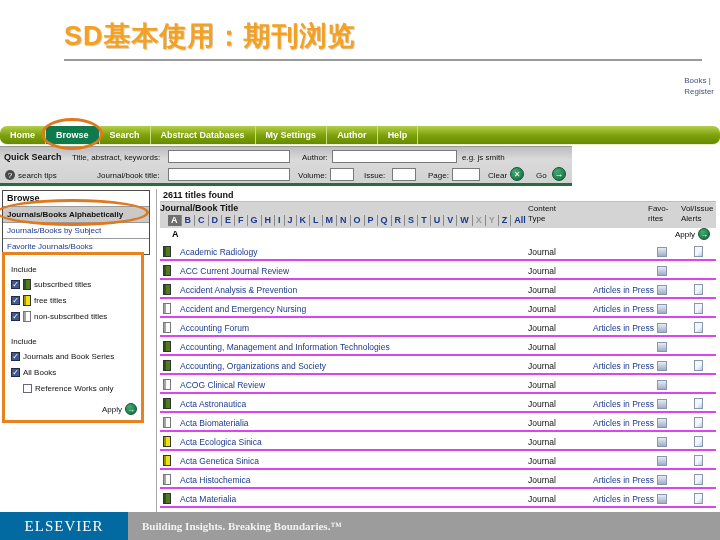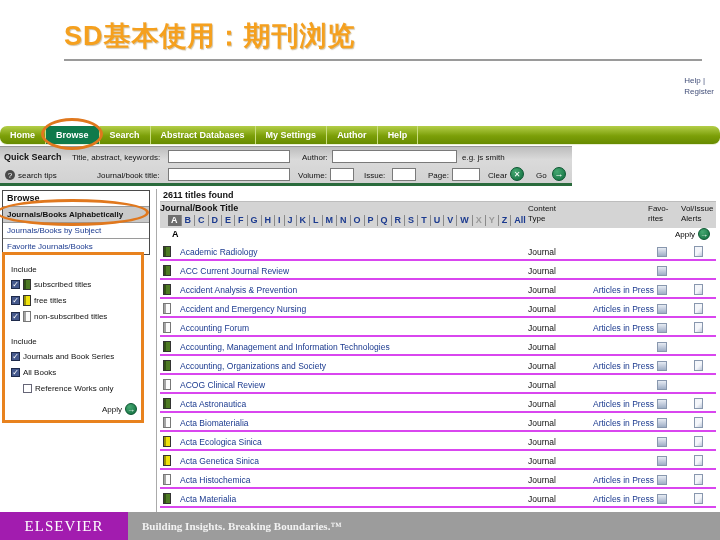--- a/index.html
+++ b/index.html
@@ -100,36 +100,36 @@
   .jrow .jtitle { position:absolute; left:20px; top:5px; font-size:8.5px; color:#1B3A8F; white-space:nowrap; }
   .jrow .jtype  { position:absolute; left:368px; top:5px; font-size:8.5px; color:#111; }
   .jrow .jaip   { position:absolute; left:433px; top:5px; font-size:8.5px; color:#1B3A8F; white-space:nowrap; }
   .fav-i { position:absolute; left:497px; top:5px; width:10px; height:10px;
     background:linear-gradient(#E6EBF3,#9FAEC6); border:1px solid #8897AE; }
   .al-i  { position:absolute; left:534px; top:4px; width:9px; height:11px;
     background:linear-gradient(135deg,#F4F6FA 55%,#BFC9DA); border:1px solid #8897AE; }
 
   
   #footer { position:absolute; left:0; top:444px; width:720px; height:28px; display:flex; }
-  #footer-brand { width:128px; background:#a21caf; color:#FDFDFD; display:flex; align-items:center;
+  #footer-brand { width:128px; background:#0369a1; color:#FDFDFD; display:flex; align-items:center;
     justify-content:center; font-family:"Liberation Serif","DejaVu Serif",serif; font-size:15px; letter-spacing:1px; }
   #footer-tagline { flex:1; background:#9C9C9C; color:#F2F2F2; display:flex; align-items:center;
     padding-left:14px; font-family:"Liberation Serif","DejaVu Serif",serif; font-size:11px; font-weight:bold; }
 </style>
 </head>
 <body>
 
 <div id="slide-title">SD基本使用：期刊浏览</div>
 <div id="title-rule"></div>
 
 <div id="screen">
 
   <div id="sd-header">
     <div id="login-box">
-      <div>Help |</div>
+      <div>Books |</div>
       <div>Register</div>
     </div>
   </div>
 
   <div id="navbar">
       <span class="tab">Home</span>
       <span class="tab active">Browse</span>
       <span class="tab">Search</span>
       <span class="tab">Abstract Databases</span>
       <span class="tab">My Settings</span>

